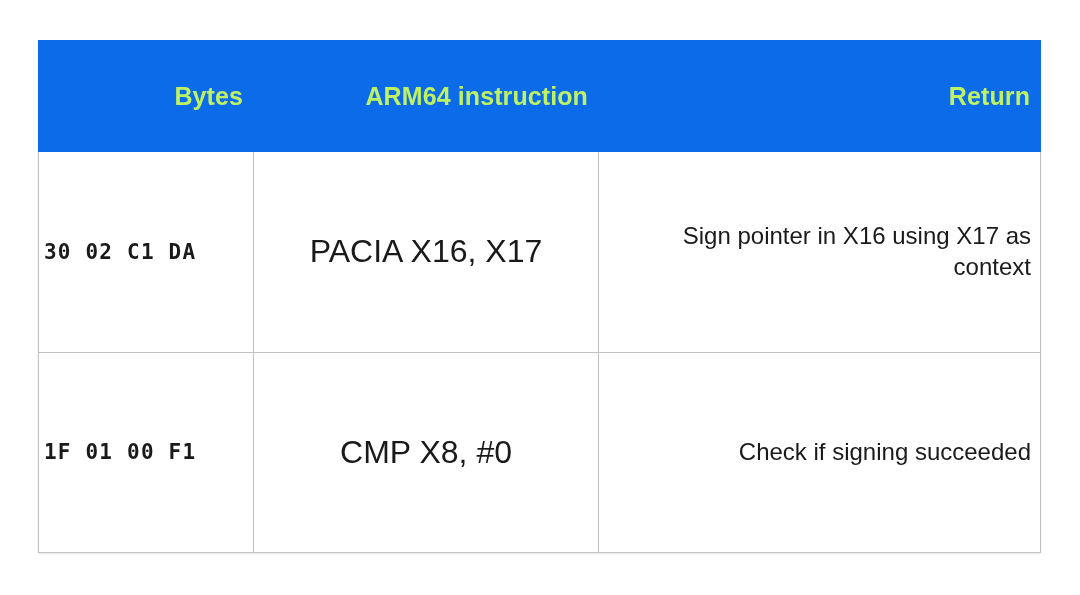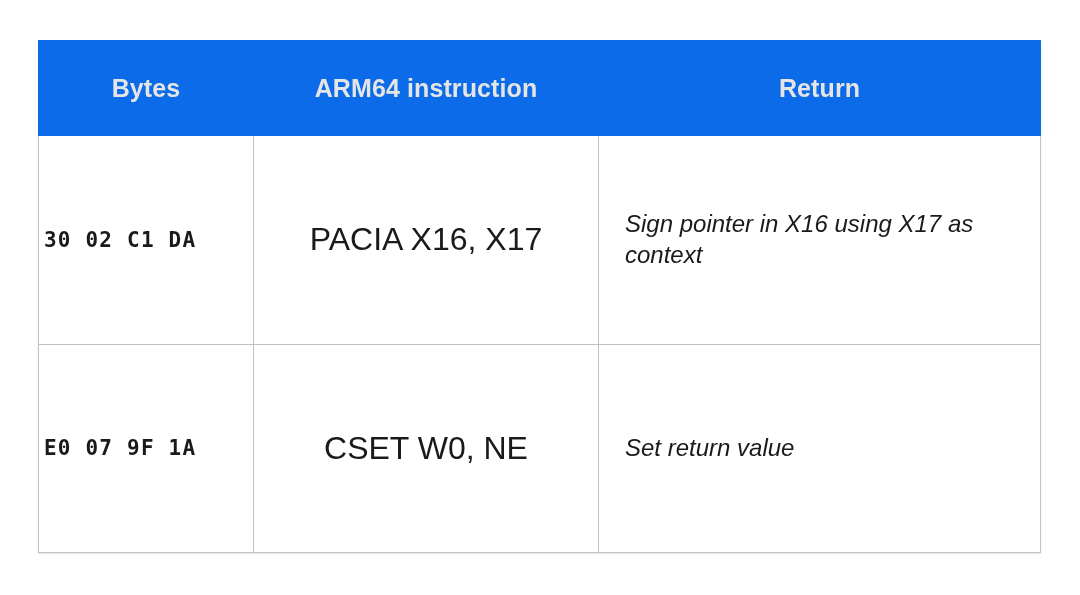--- a/index.html
+++ b/index.html
@@ -29,28 +29,28 @@
     table-layout: fixed;
     box-shadow: 0 1px 2px rgba(0,0,0,0.10);
   }
 
   table.instr-table col.c-bytes   { width: 215px; }
   table.instr-table col.c-instr   { width: 345px; }
   table.instr-table col.c-purpose { width: 442px; }
 
   thead th {
     background: #0B6BE8;
-    color: #e5e5e5;
+    color: #bef264;
     font-family: "Liberation Sans", sans-serif;
     font-size: 25px;
     font-weight: bold;
-    text-align: center;
+    text-align: right;
     vertical-align: middle;
     height: 86px;
-    padding: 4px 10px;
+    padding: 12px 10px;
     border: 1px solid #0B6BE8;
     letter-spacing: 0.1px;
   }
 
   tbody td {
     border: 1px solid #c2c2c2;
     height: 85px;
     vertical-align: middle;
     color: #1a1a1a;
   }
@@ -70,24 +70,23 @@
     font-size: 32px;
     font-weight: normal;
     text-align: center;
     padding: 0 8px;
   }
 
   td.purpose-cell {
     font-family: "Liberation Sans", sans-serif;
     font-size: 24px;
     font-weight: normal;
-    text-align: left;
-    padding: 0 26px;
+    text-align: right;
+    padding: 0 9px;
     line-height: 1.28;
-    font-style: italic;
   }
 </style>
 </head>
 <body>
 
 <div id="table-wrap">
   <table class="instr-table">
     <colgroup>
       <col class="c-bytes">
       <col class="c-instr">
@@ -100,19 +99,19 @@
         <th>Return</th>
       </tr>
     </thead>
     <tbody>
       <tr>
         <td class="bytes-cell">30 02 C1 DA</td>
         <td class="instr-cell">PACIA X16, X17</td>
         <td class="purpose-cell">Sign pointer in X16 using X17 as context</td>
       </tr>
       <tr>
-        <td class="bytes-cell">E0 07 9F 1A</td>
-        <td class="instr-cell">CSET W0, NE</td>
-        <td class="purpose-cell">Set return value</td>
+        <td class="bytes-cell">1F 01 00 F1</td>
+        <td class="instr-cell">CMP X8, #0</td>
+        <td class="purpose-cell">Check if signing succeeded</td>
       </tr>
     </tbody>
   </table>
 </div>
 
 </body></html>

